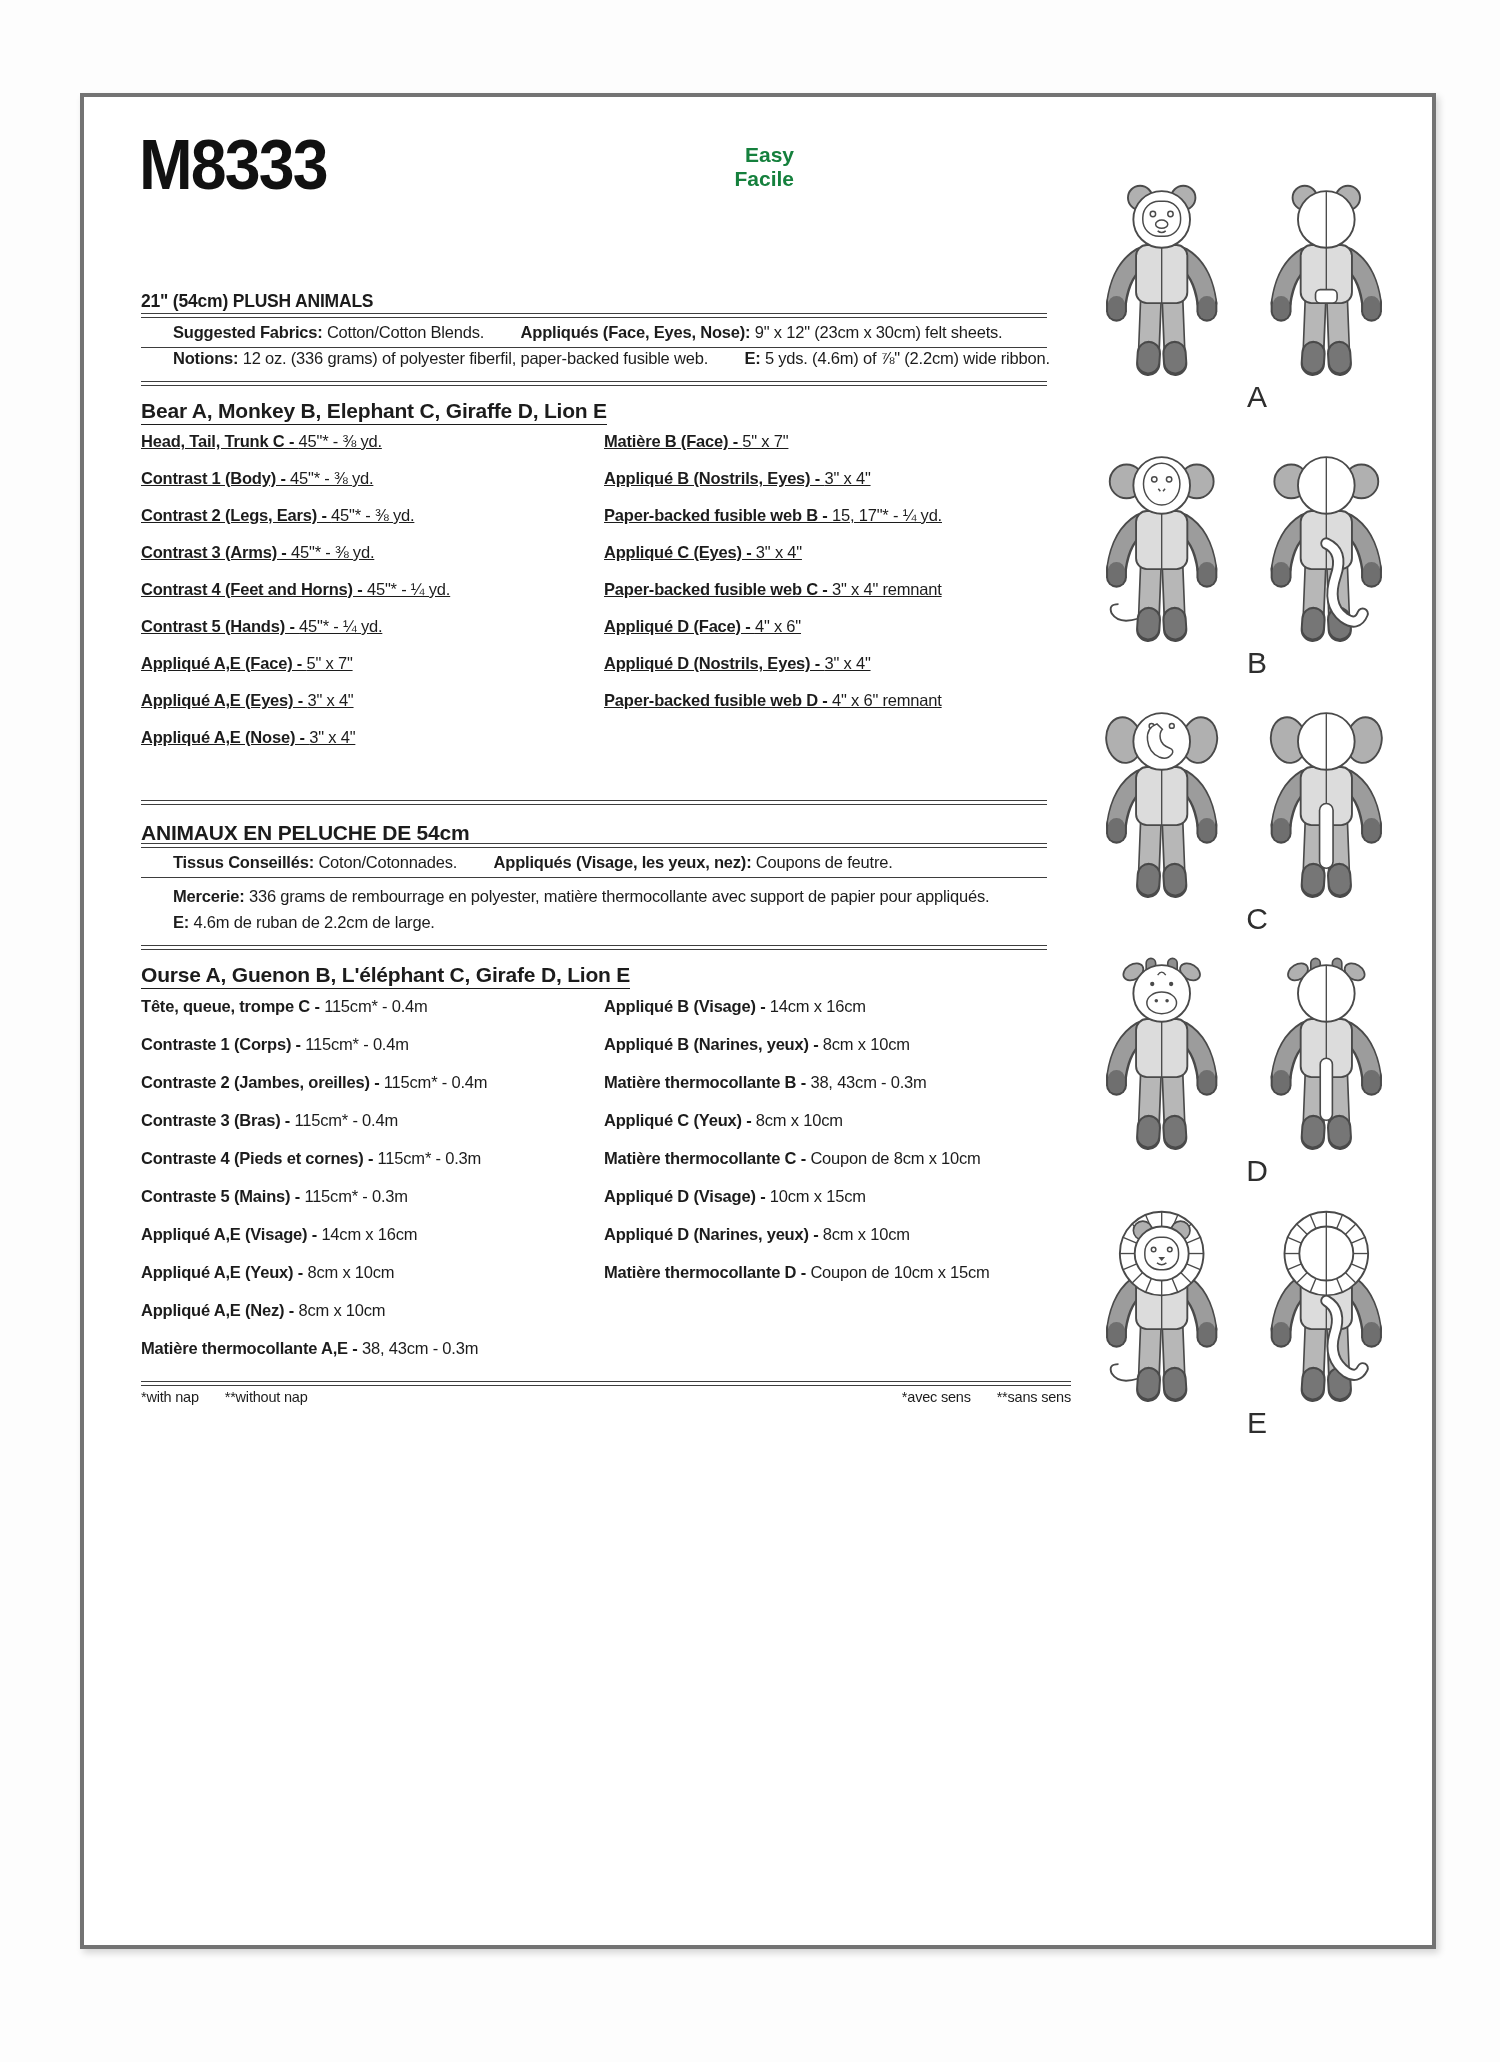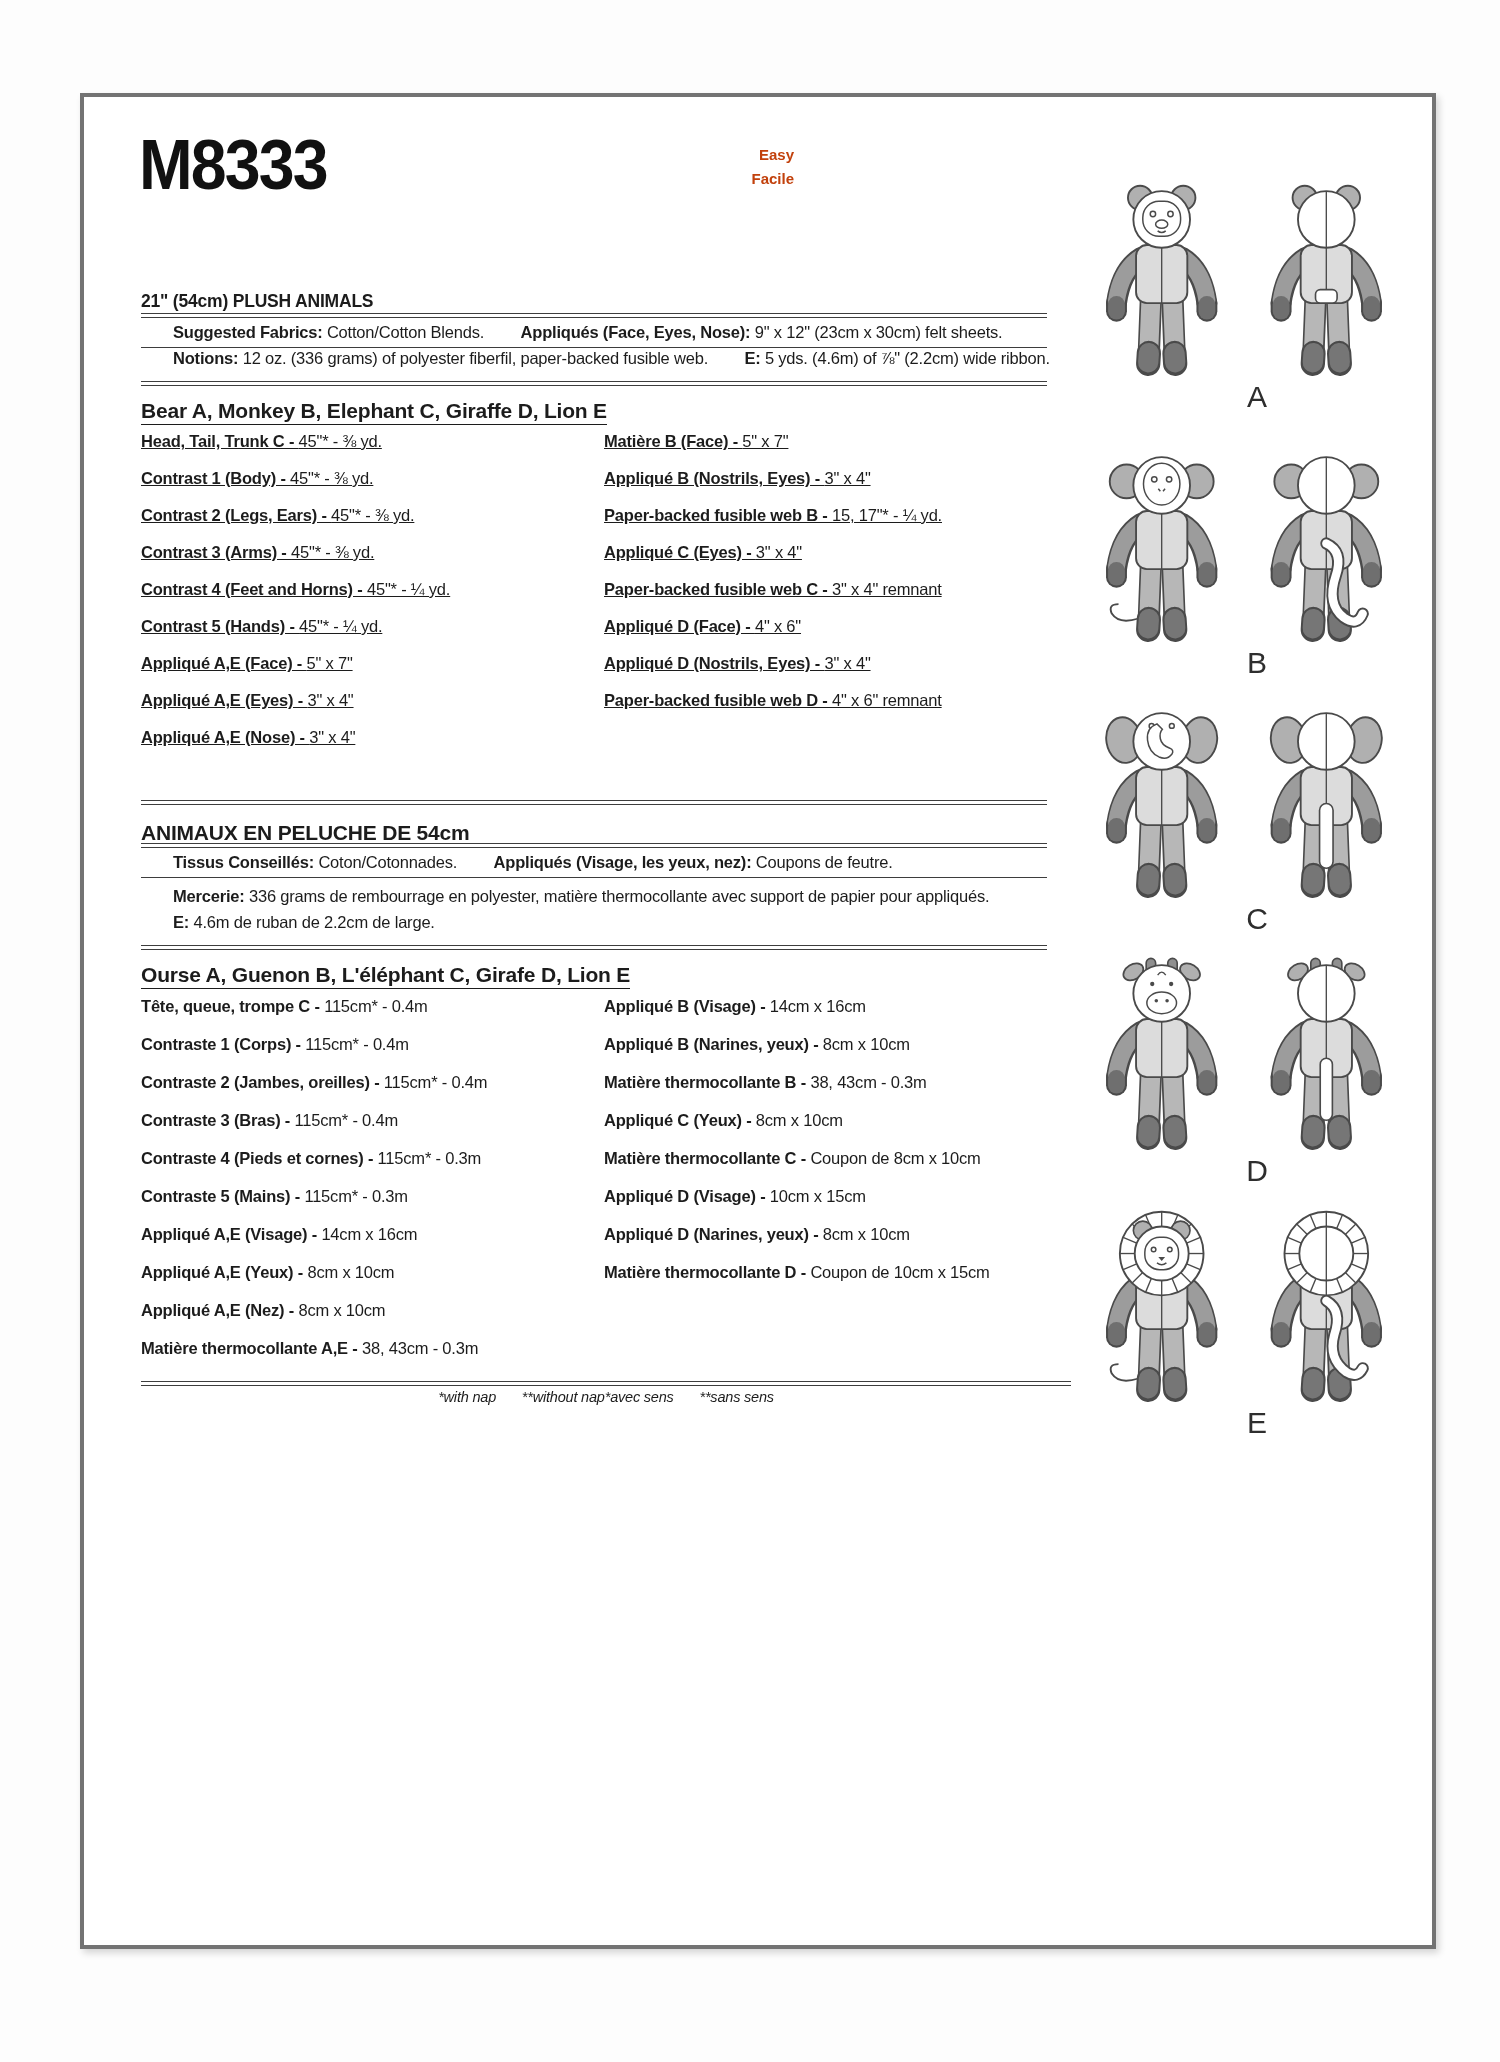--- a/index.html
+++ b/index.html
@@ -4,36 +4,36 @@
 <style>
   html,body{margin:0;padding:0;background:#ffffff;}
   .stage{position:relative;width:1500px;height:2062px;background:#fdfdfd;overflow:hidden;
          font-family:"Liberation Sans",sans-serif;color:#1c1c1c;}
   .sheet{position:absolute;left:80px;top:93px;width:1348px;height:1848px;background:#ffffff;
          border:4px solid #737373;box-shadow:3px 4px 7px rgba(0,0,0,.16);}
   
   .pattern-number{position:absolute;left:55px;top:28px;font-size:70px;font-weight:700;
                   letter-spacing:-2px;transform:scaleX(.92);transform-origin:left top;color:#111;}
   .difficulty{position:absolute;left:57px;top:46px;width:653px;text-align:right;
-              font-size:15px;font-weight:700;line-height:24px;color:#c2410c;}
+              font-size:21px;font-weight:700;line-height:24px;color:#15803d;}
   .size-heading{position:absolute;left:57px;top:194px;font-size:17.5px;font-weight:700;letter-spacing:-.2px;}
   .meta-line{position:absolute;left:57px;white-space:nowrap;font-size:16.5px;letter-spacing:-.2px;line-height:26px;}
   .meta-line b{font-weight:700;margin-left:32px;}
   .rule-d{position:absolute;left:57px;width:906px;height:3px;
           border-top:1.4px solid #3d3d3d;border-bottom:1.2px solid #3d3d3d;}
   .rule-s{position:absolute;left:57px;width:906px;border-top:1.6px solid #3d3d3d;}
   .views-heading{position:absolute;left:57px;font-size:21px;font-weight:700;letter-spacing:-.2px;}
   .views-heading span{display:inline-block;border-bottom:1.7px solid #1c1c1c;padding-bottom:1px;}
   .col{position:absolute;white-space:nowrap;}
   .col .row{font-size:16.5px;letter-spacing:-.2px;}
   .col.en .row{height:37px;line-height:37px;text-decoration:underline;}
   .col.fr .row{height:38px;line-height:38px;}
   .row b{font-weight:700;}
   .footnotes{position:absolute;left:57px;top:1292px;width:930px;display:flex;
-             justify-content:center;font-size:14.5px;letter-spacing:-.2px;font-style:italic;}
+             justify-content:space-between;font-size:14.5px;letter-spacing:-.2px;}
   .footnotes .grp span{margin-right:22px;}
   .footnotes .grp span:last-child{margin-right:0;}
   
   .animal-block{position:absolute;left:1000px;width:320px;text-align:center;}
   .animal-block svg{display:block;margin:0 auto;}
   .view-letter{font-size:30px;color:#2e2e2e;margin-top:0;padding-left:26px;letter-spacing:0;}
 </style>
 </head>
 <body>
 

